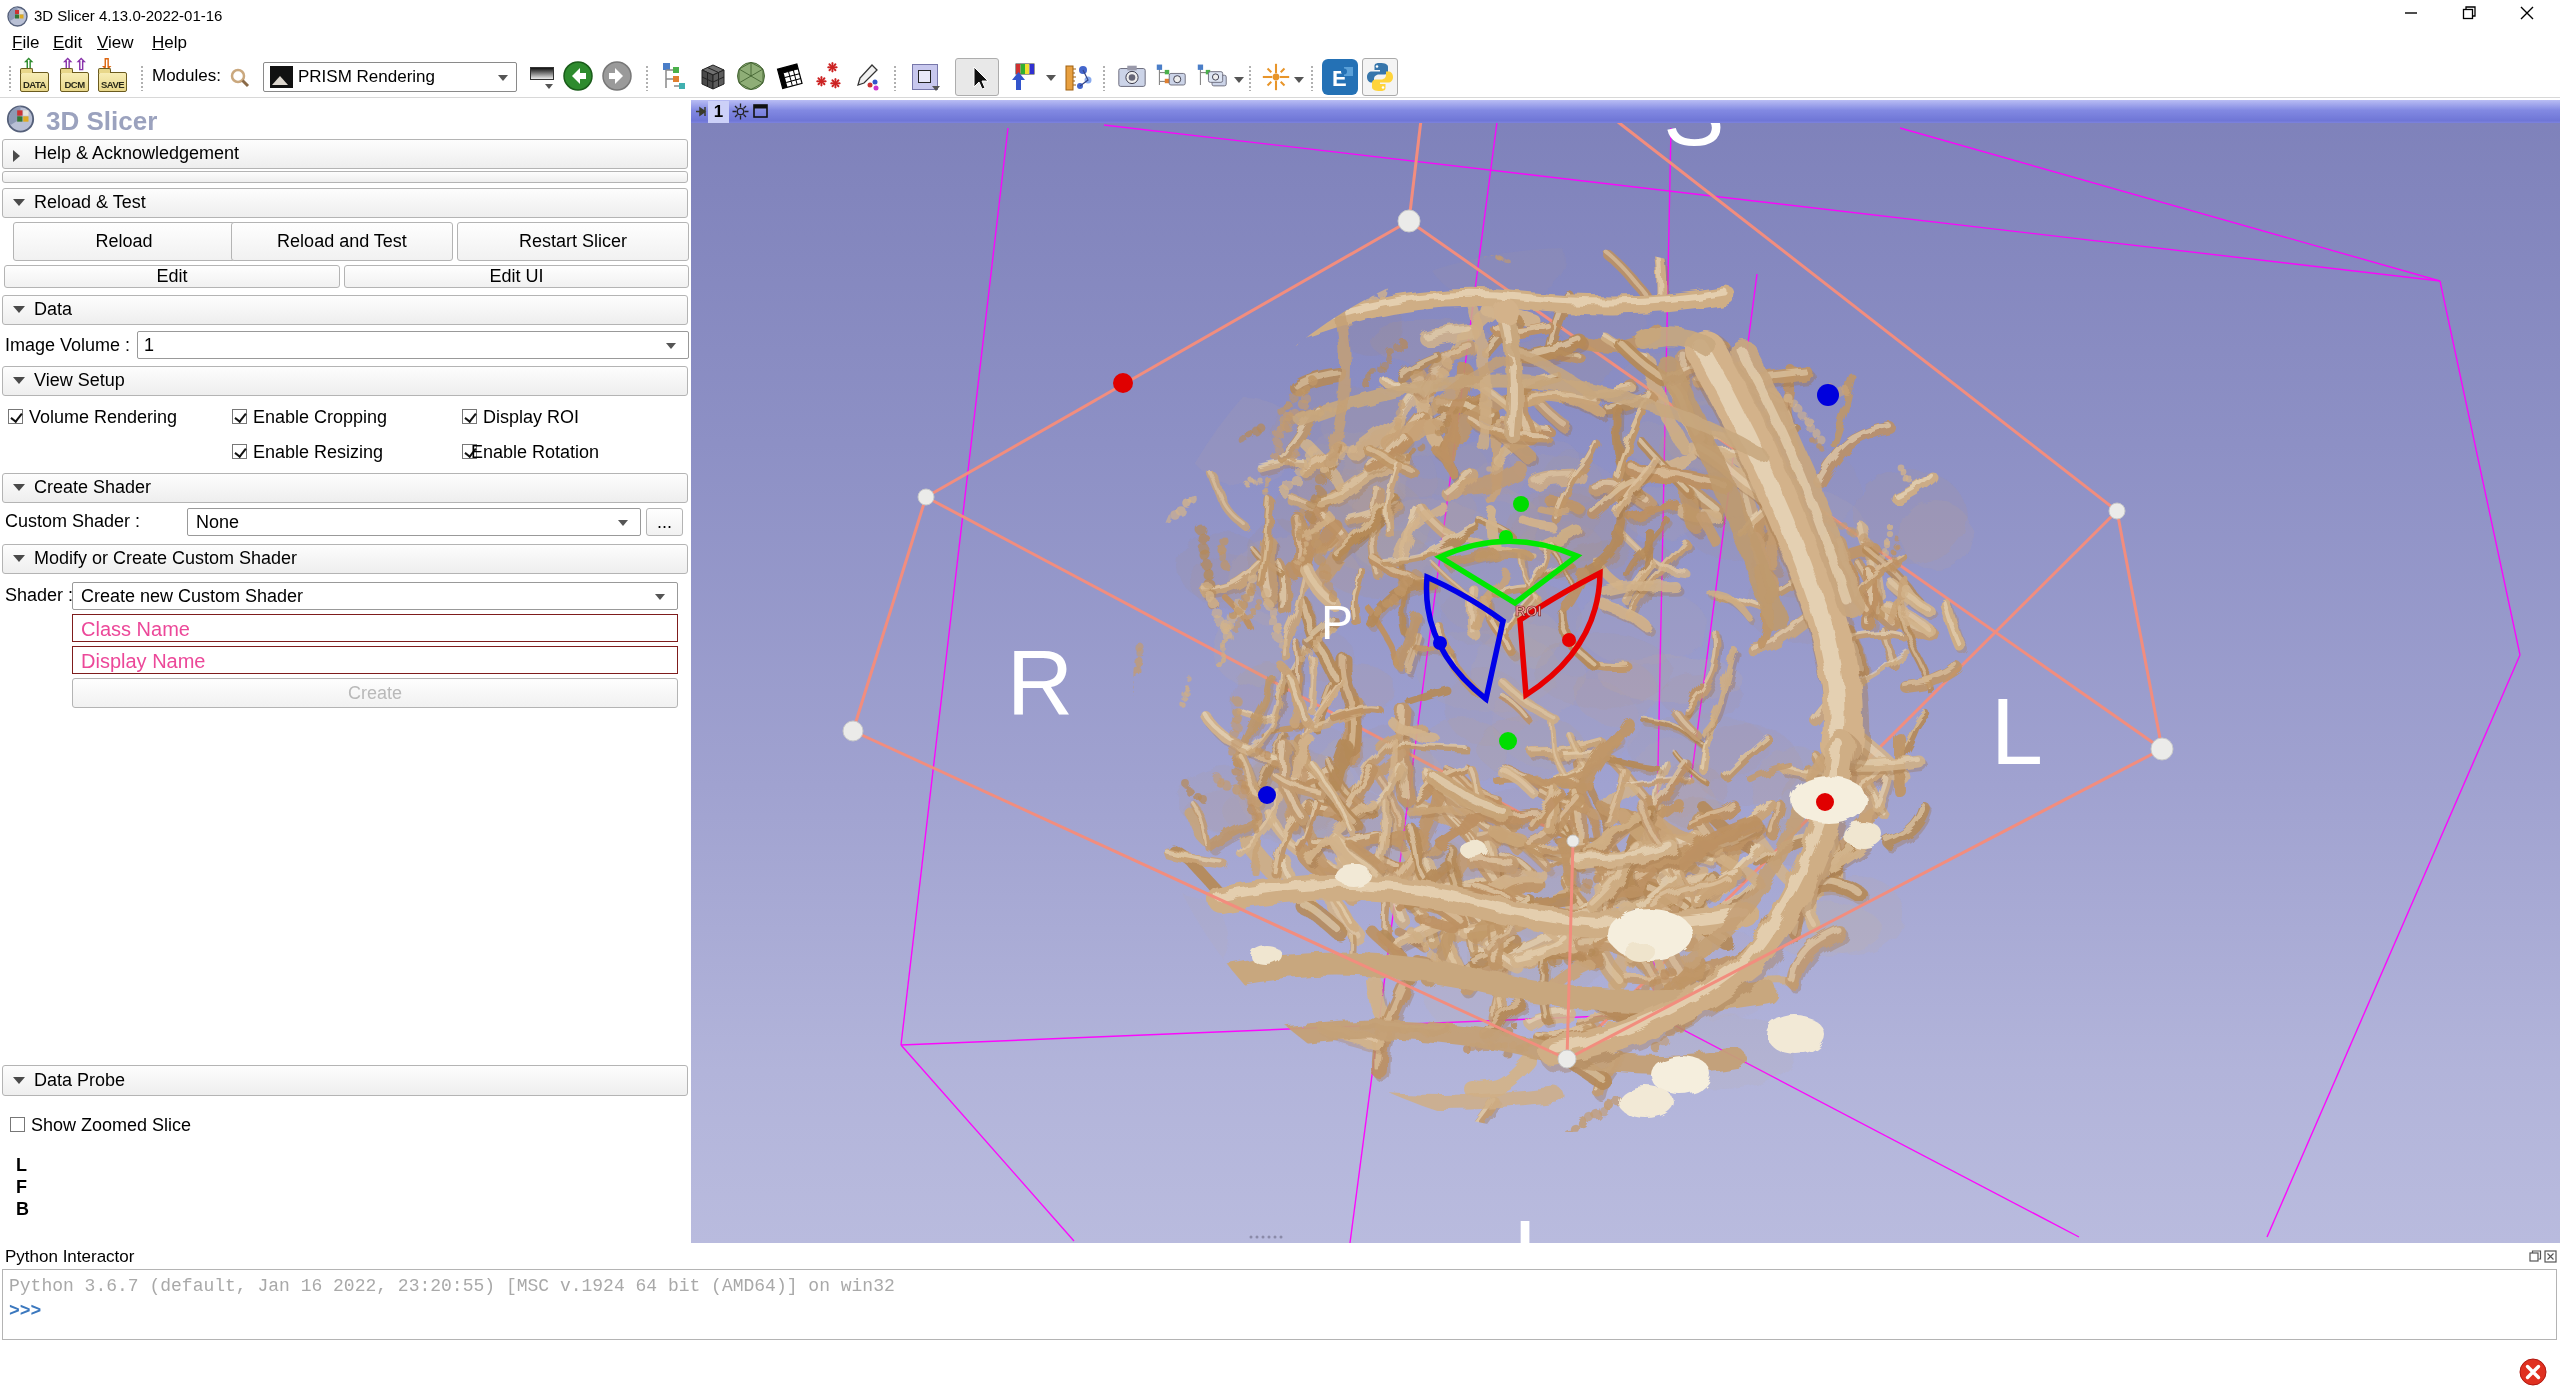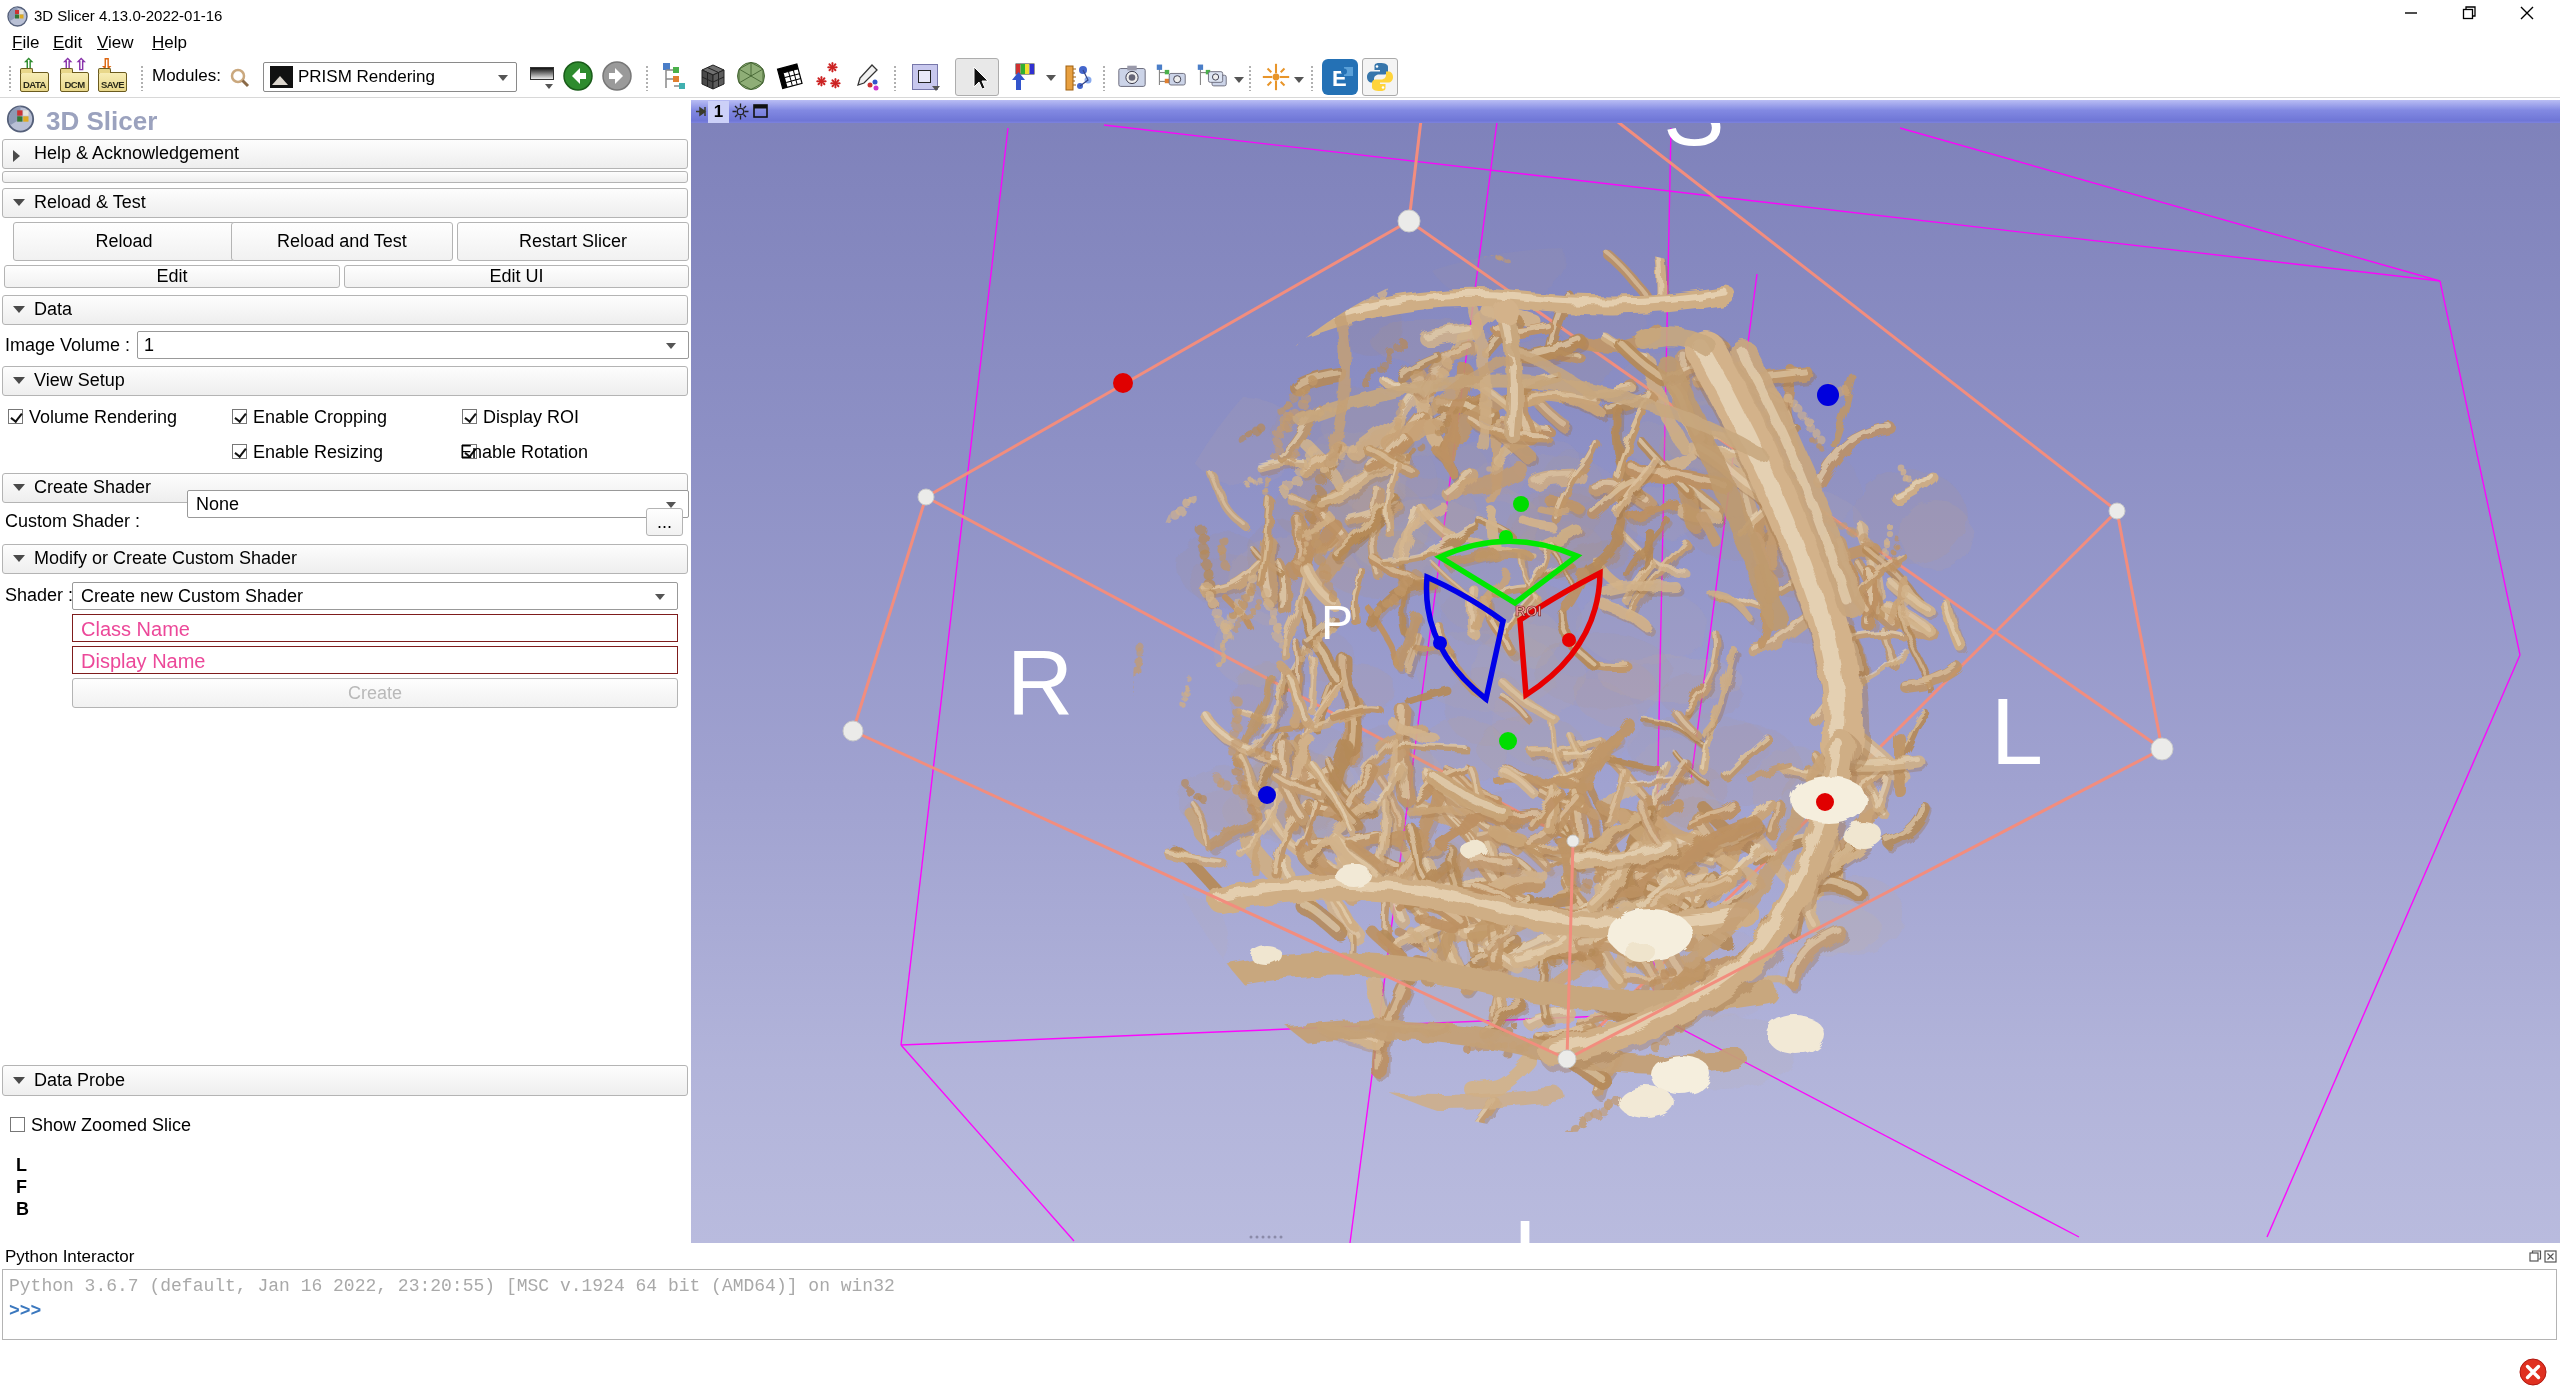--- a/index.html
+++ b/index.html
@@ -288,27 +288,27 @@
     </div>
 <div class="checkbox check" style="left:8px;top:311px"></div>
     <div class="cblbl" style="left:29px;top:309px">Volume Rendering</div>
 <div class="checkbox check" style="left:232px;top:311px"></div>
     <div class="cblbl" style="left:253px;top:309px">Enable Cropping</div>
 <div class="checkbox check" style="left:462px;top:311px"></div>
     <div class="cblbl" style="left:483px;top:309px">Display ROI</div>
 <div class="checkbox check" style="left:232px;top:346px"></div>
     <div class="cblbl" style="left:253px;top:344px">Enable Resizing</div>
 <div class="checkbox check" style="left:462px;top:346px"></div>
-    <div class="cblbl" style="left:460px;top:344px">Enable Rotation</div>
+    <div class="cblbl" style="left:471px;top:344px">Enable Rotation</div>
 <div class="sect" style="top:375px;height:30px">
       <div class="tri tri-down"></div>
       <div class="lbl">Create Shader</div>
     </div>
 <div class="abs" style="left:5px;top:413px;font-size:18px">Custom Shader :</div>
-<div class="combo" style="left:187px;top:392px;width:502px;height:28px">
+<div class="combo" style="left:187px;top:410px;width:454px;height:28px">
       <span style="position:absolute;left:8px;top:3px">None</span>
       <div class="combo-arrow" style="right:12px;top:11px"></div>
     </div>
 <div class="btn" style="left:646px;top:410px;width:37px;height:28px;line-height:26px;">...</div>
 <div class="sect" style="top:446px;height:30px">
       <div class="tri tri-down"></div>
       <div class="lbl">Modify or Create Custom Shader</div>
     </div>
 <div class="abs" style="left:5px;top:487px;font-size:18px">Shader :</div>
 <div class="combo" style="left:72px;top:484px;width:606px;height:28px">

